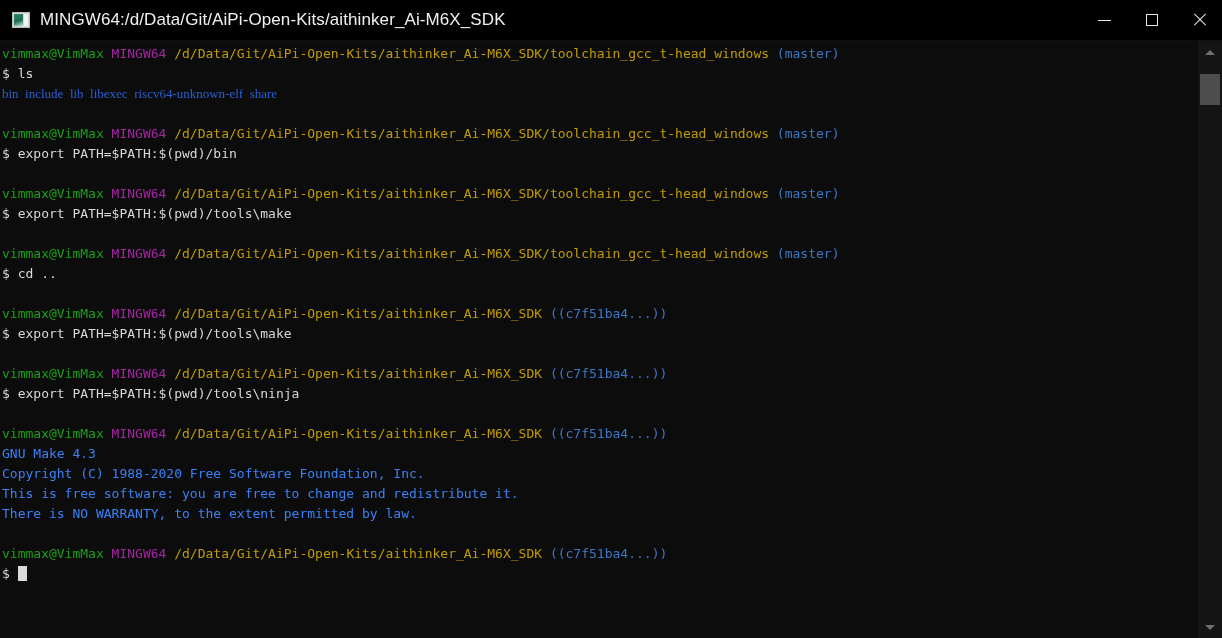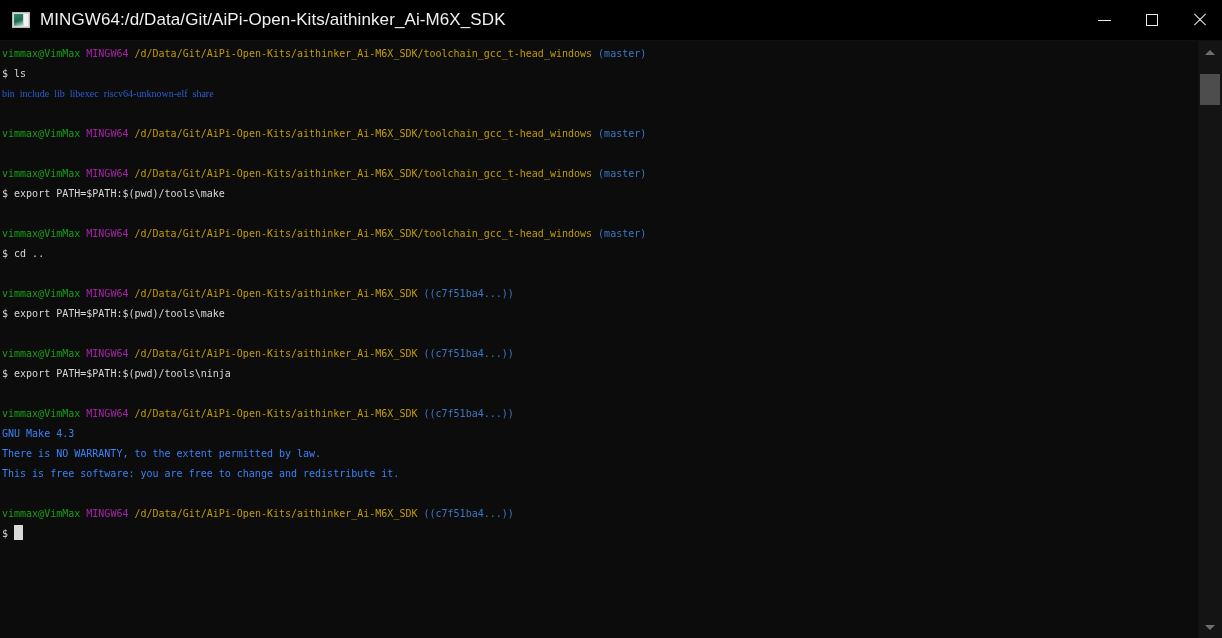--- a/index.html
+++ b/index.html
@@ -126,21 +126,21 @@
     background: #0c0c0c;
     overflow: hidden;
     padding: 0;
     position: relative;
   }
   .term-lines {
     padding: 3px 0 0 2px;
   }
   .line {
     font-family: "DejaVu Sans Mono", "Liberation Mono", monospace;
-    font-size: 10px;
+    font-size: 13px;
     line-height: 20px;
     height: 20px;
     white-space: pre;
     color: #cfcfcf;
     letter-spacing: 0px;
   }
   .line.blank { color: transparent; }
 
   .c-user   { color: #18a018; }
   .c-mingw  { color: #a425a4; }
@@ -222,37 +222,39 @@
   </div>
 
   <div class="term-wrap">
     <div class="terminal">
       <div class="term-lines" id="term-lines">
           <div class="line"><span class="c-user">vimmax@VimMax</span> <span class="c-mingw">MINGW64</span> <span class="c-path">/d/Data/Git/AiPi-Open-Kits/aithinker_Ai-M6X_SDK/toolchain_gcc_t-head_windows</span> <span class="c-git">(master)</span></div>
           <div class="line"><span class="c-cmd">$ </span><span class="c-cmd">ls</span></div>
           <div class="line"><span class="c-dir">bin  include  lib  libexec  riscv64-unknown-elf  share</span></div>
           <div class="line blank"> </div>
           <div class="line"><span class="c-user">vimmax@VimMax</span> <span class="c-mingw">MINGW64</span> <span class="c-path">/d/Data/Git/AiPi-Open-Kits/aithinker_Ai-M6X_SDK/toolchain_gcc_t-head_windows</span> <span class="c-git">(master)</span></div>
+          <div class="line"><span class="c-cmd">$ </span><span class="c-cmd">export PATH=$PATH:$(pwd)/bin</span></div>
           <div class="line blank"> </div>
           <div class="line"><span class="c-user">vimmax@VimMax</span> <span class="c-mingw">MINGW64</span> <span class="c-path">/d/Data/Git/AiPi-Open-Kits/aithinker_Ai-M6X_SDK/toolchain_gcc_t-head_windows</span> <span class="c-git">(master)</span></div>
           <div class="line"><span class="c-cmd">$ </span><span class="c-cmd">export PATH=$PATH:$(pwd)/tools\make</span></div>
           <div class="line blank"> </div>
           <div class="line"><span class="c-user">vimmax@VimMax</span> <span class="c-mingw">MINGW64</span> <span class="c-path">/d/Data/Git/AiPi-Open-Kits/aithinker_Ai-M6X_SDK/toolchain_gcc_t-head_windows</span> <span class="c-git">(master)</span></div>
           <div class="line"><span class="c-cmd">$ </span><span class="c-cmd">cd ..</span></div>
           <div class="line blank"> </div>
           <div class="line"><span class="c-user">vimmax@VimMax</span> <span class="c-mingw">MINGW64</span> <span class="c-path">/d/Data/Git/AiPi-Open-Kits/aithinker_Ai-M6X_SDK</span> <span class="c-git">((c7f51ba4...))</span></div>
           <div class="line"><span class="c-cmd">$ </span><span class="c-cmd">export PATH=$PATH:$(pwd)/tools\make</span></div>
           <div class="line blank"> </div>
           <div class="line"><span class="c-user">vimmax@VimMax</span> <span class="c-mingw">MINGW64</span> <span class="c-path">/d/Data/Git/AiPi-Open-Kits/aithinker_Ai-M6X_SDK</span> <span class="c-git">((c7f51ba4...))</span></div>
           <div class="line"><span class="c-cmd">$ </span><span class="c-cmd">export PATH=$PATH:$(pwd)/tools\ninja</span></div>
           <div class="line blank"> </div>
           <div class="line"><span class="c-user">vimmax@VimMax</span> <span class="c-mingw">MINGW64</span> <span class="c-path">/d/Data/Git/AiPi-Open-Kits/aithinker_Ai-M6X_SDK</span> <span class="c-git">((c7f51ba4...))</span></div>
           <div class="line"><span class="c-out">GNU Make 4.3</span></div>
+          <div class="line"><span class="c-out">Copyright (C) 1988-2020 Free Software Foundation, Inc.</span></div>
+          <div class="line"><span class="c-out">This is free software: you are free to change and redistribute it.</span></div>
           <div class="line"><span class="c-out">There is NO WARRANTY, to the extent permitted by law.</span></div>
-          <div class="line"><span class="c-out">This is free software: you are free to change and redistribute it.</span></div>
           <div class="line blank"> </div>
           <div class="line"><span class="c-user">vimmax@VimMax</span> <span class="c-mingw">MINGW64</span> <span class="c-path">/d/Data/Git/AiPi-Open-Kits/aithinker_Ai-M6X_SDK</span> <span class="c-git">((c7f51ba4...))</span></div>
           <div class="line"><span class="c-cmd">$ </span><span class="cursor"></span></div>
         </div>
     </div>
 
     <div class="vscroll">
       <div class="sb-arrow up">
         <span></span>
       </div>

